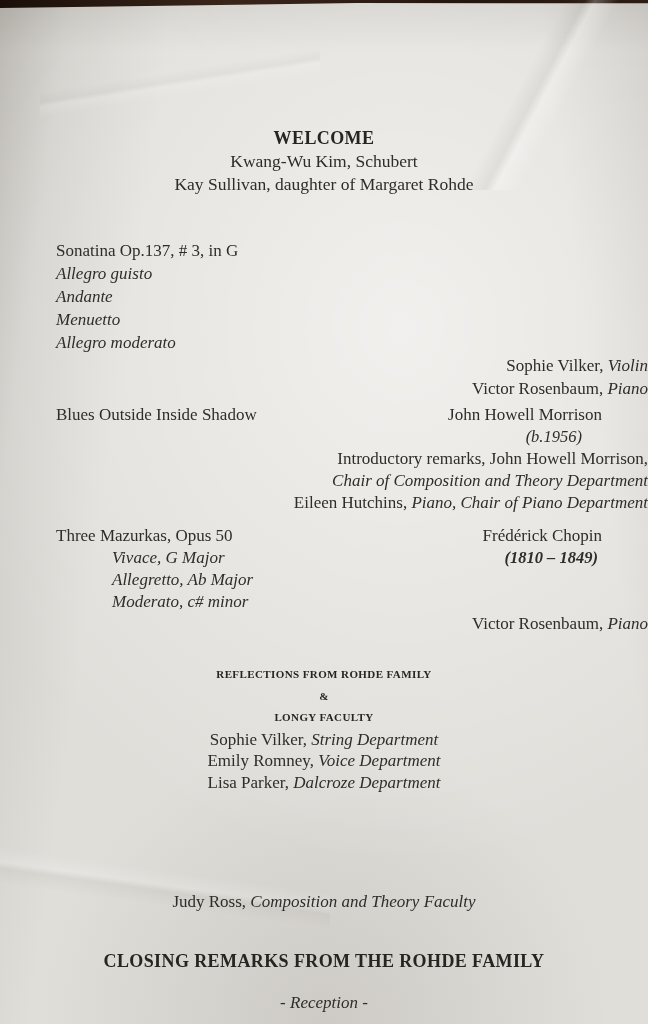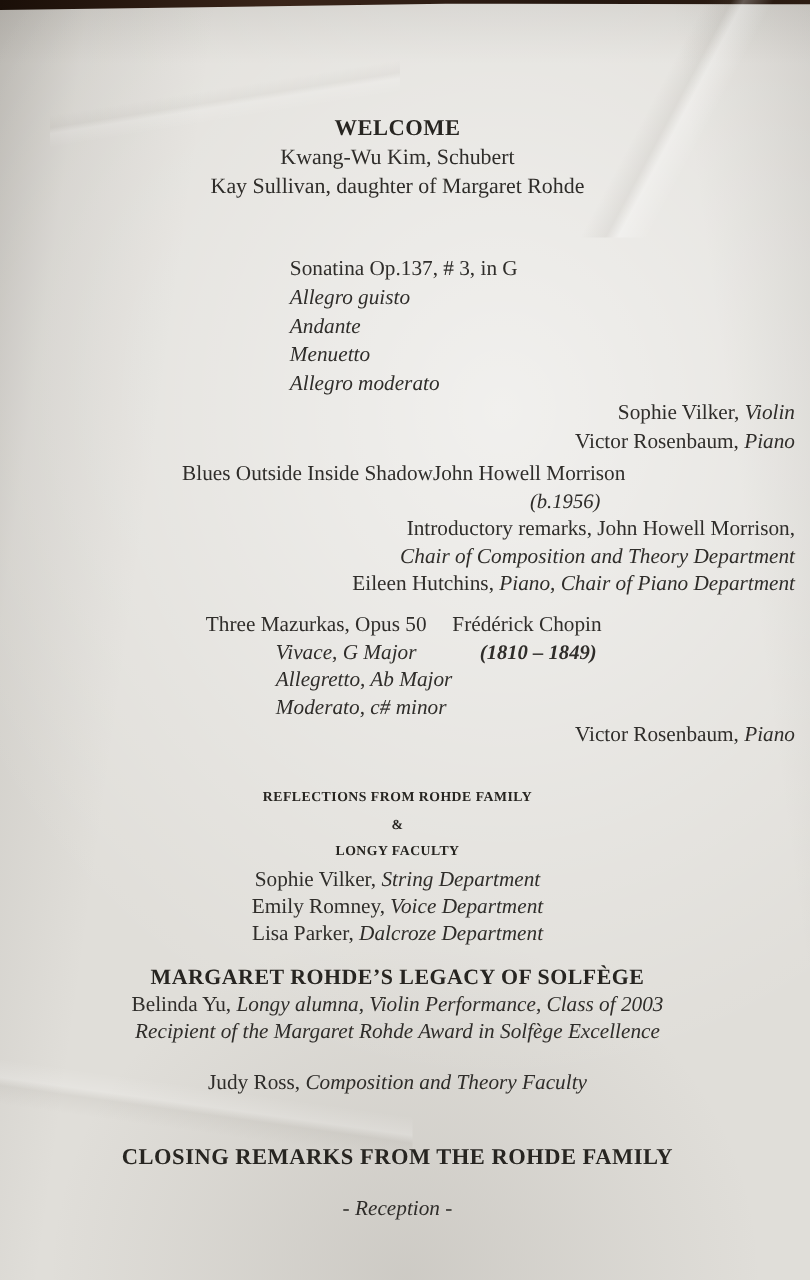--- a/index.html
+++ b/index.html
@@ -46,31 +46,31 @@
       linear-gradient(8deg, rgba(0,0,0,0) 40%, rgba(118,112,102,0.12) 49%, rgba(255,255,255,0.30) 53%, rgba(0,0,0,0) 62%);
     opacity: .6; pointer-events: none;
   }
   .crease3 {
     position: absolute; left: 40px; top: 40px; width: 280px; height: 80px;
     background:
       linear-gradient(171deg, rgba(0,0,0,0) 42%, rgba(118,112,102,0.10) 50%, rgba(255,255,255,0.25) 54%, rgba(0,0,0,0) 63%);
     opacity: .55; pointer-events: none;
   }
 
-  .sec { position: absolute; left: 0; right: 12px; }
+  .sec { position: absolute; left: 0; right: 0; margin-top: 36px; }
   .line { font-size: 17px; }
   .it { font-style: italic; }
   .center { text-align: right; }
   .bh { font-weight: bold; letter-spacing: .4px; color: #272521; }
 
   #welcome { top: 91px; text-align: center; line-height: 23px; }
   #welcome .title { font-size: 18px; }
   #welcome .line { font-size: 17.5px; }
 
-  .cols { display: flex; justify-content: center; padding: 0 46px 0 56px; }
+  .cols { display: flex; justify-content: space-between; padding: 0 46px 0 56px; }
   .right-col { text-align: right; }
   .ptitle { font-size: 17px; }
   .cname { font-size: 17px; }
   .cdates { font-size: 16.5px; }
 
   #piece1 { top: 203px; line-height: 23px; }
   #piece1 .cdates { padding-right: 8px; }
   #piece2 { top: 368px; line-height: 22px; }
   #piece2 .cdates { padding-right: 20px; }
   #piece3 { top: 489px; line-height: 22px; }
@@ -150,25 +150,20 @@
 
     <section class="sec" id="reflections">
       <div class="bh">REFLECTIONS FROM ROHDE FAMILY</div>
       <div class="bh">&amp;</div>
       <div class="bh">LONGY FACULTY</div>
       <div class="line"><span>Sophie Vilker,</span> <span class="it">String Department</span></div>
       <div class="line"><span>Emily Romney,</span> <span class="it">Voice Department</span></div>
       <div class="line"><span>Lisa Parker,</span> <span class="it">Dalcroze Department</span></div>
     </section>
 
-    <section class="sec" id="legacy">
-      <div class="bh">MARGARET ROHDE’S LEGACY OF SOLFÈGE</div>
-      <div class="line"><span>Belinda Yu,</span> <span class="it">Longy alumna, Violin Performance, Class of 2003</span></div>
-      <div class="line it">Recipient of the Margaret Rohde Award in Solfège Excellence</div>
-    </section>
 
     <section class="sec" id="judy">
       <div class="line"><span>Judy Ross,</span> <span class="it">Composition and Theory Faculty</span></div>
     </section>
 
     <section class="sec" id="closing">
       <div class="bh">CLOSING REMARKS FROM THE ROHDE FAMILY</div>
     </section>
 
     <section class="sec" id="reception">

